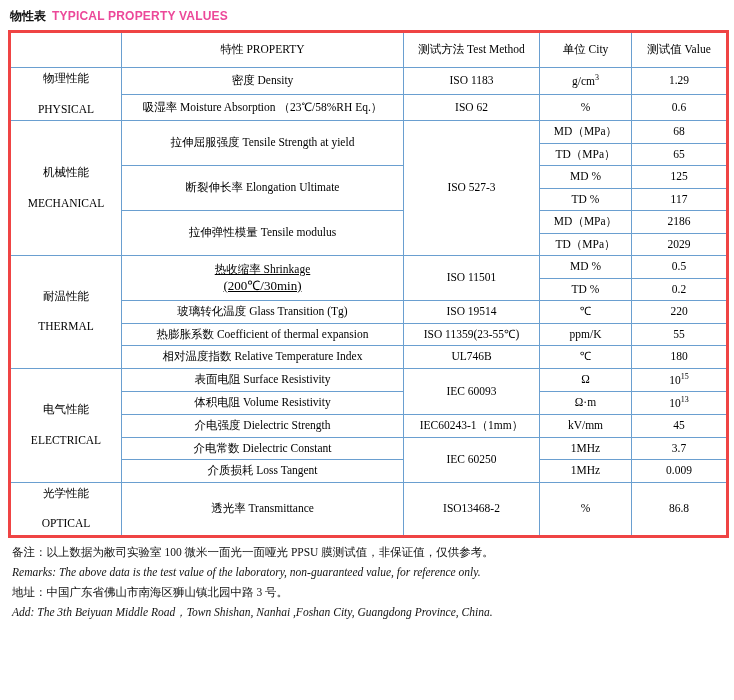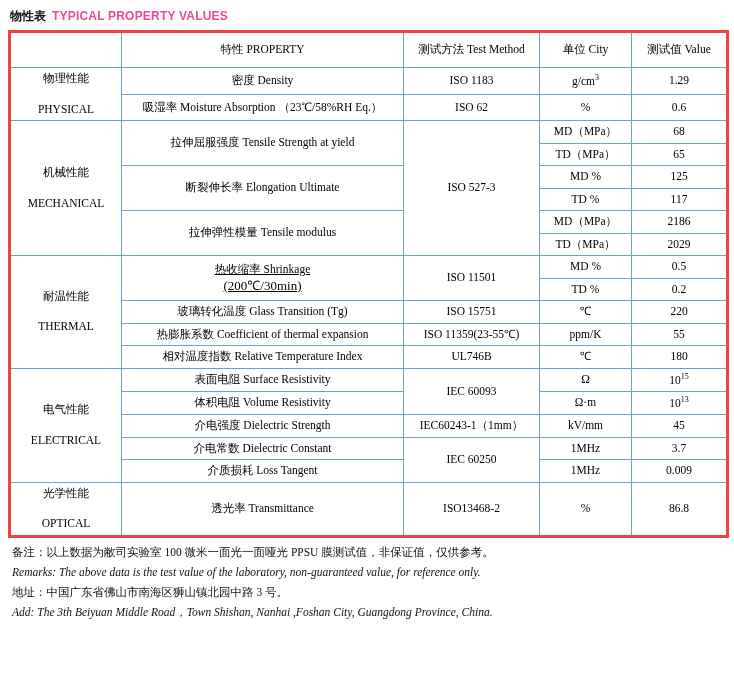--- a/index.html
+++ b/index.html
@@ -186,21 +186,21 @@
         <td class="method" rowspan="2">ISO 11501</td>
         <td class="unit">MD %</td>
         <td class="value">0.5</td>
       </tr>
       <tr>
         <td class="unit">TD %</td>
         <td class="value">0.2</td>
       </tr>
       <tr>
         <td class="prop-name">玻璃转化温度 Glass Transition (Tg)</td>
-        <td class="method">ISO 15751</td>
+        <td class="method">ISO 19514</td>
         <td class="unit">℃</td>
         <td class="value">220</td>
       </tr>
       <tr>
         <td class="prop-name">热膨胀系数 Coefficient of thermal expansion</td>
         <td class="method">ISO 11359(23-55℃)</td>
         <td class="unit">ppm/K</td>
         <td class="value">55</td>
       </tr>
       <tr>

